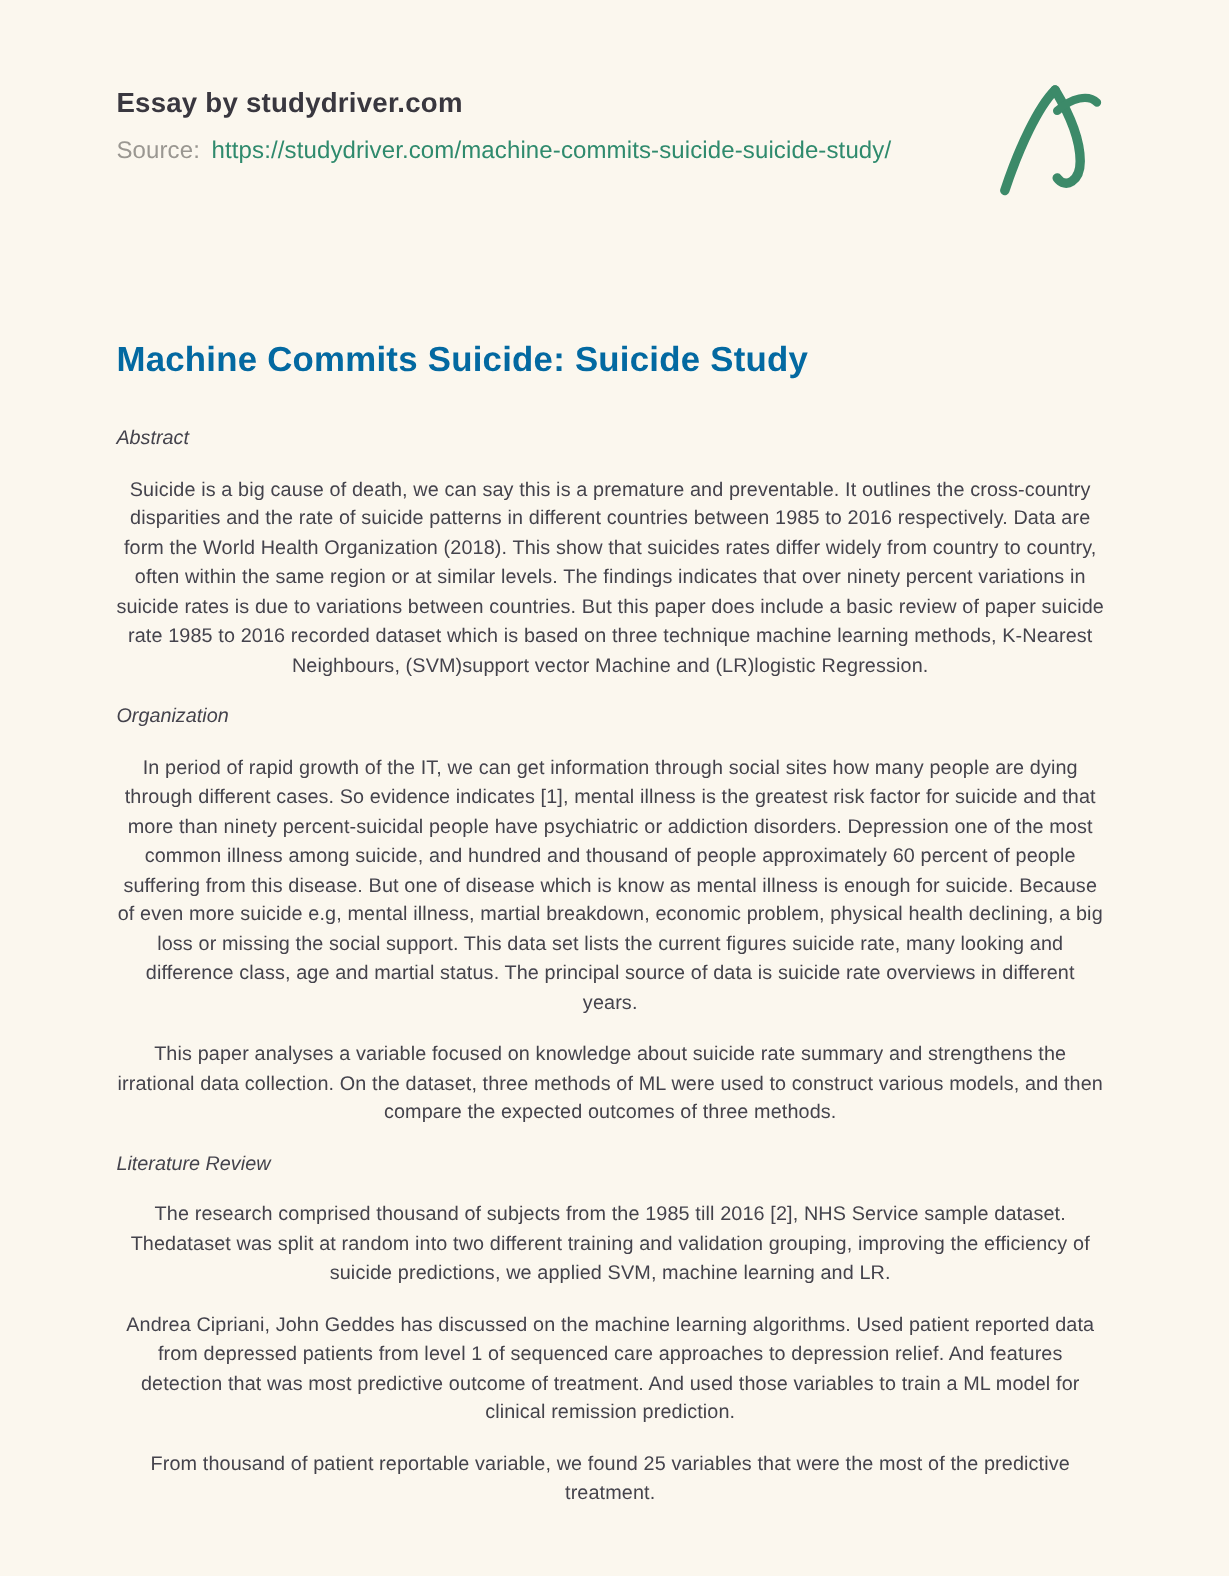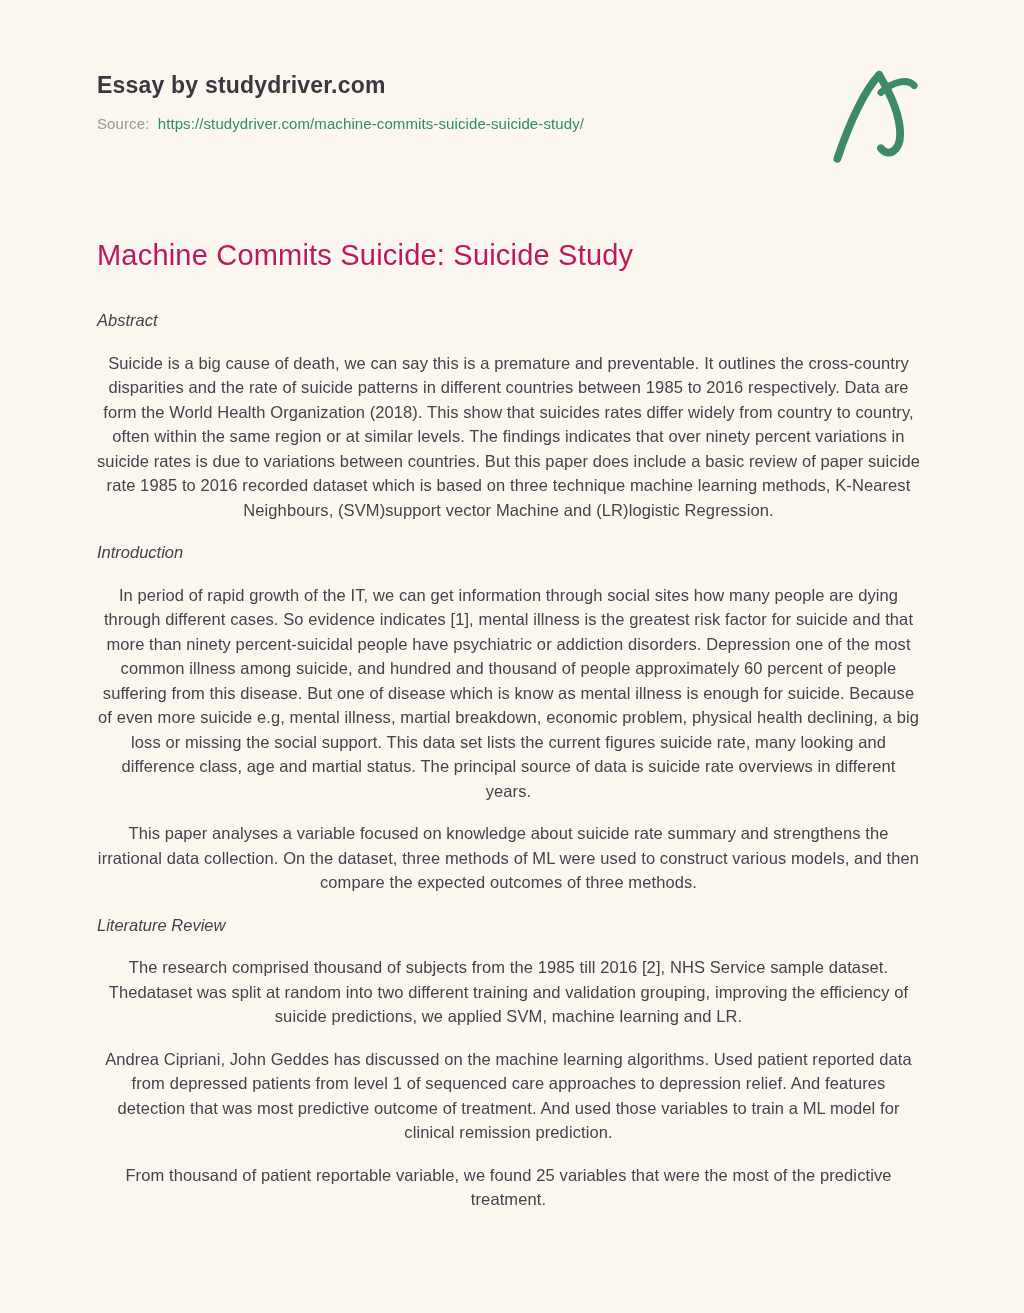--- a/index.html
+++ b/index.html
@@ -29,21 +29,21 @@
   }
   .brand-title {
     margin: 0 0 16px 0;
     font-size: 23px;
     font-weight: 700;
     letter-spacing: 0.2px;
     color: #39373f;
   }
   .source-line {
     margin: 0;
-    font-size: 15px;
+    font-size: 20px;
     letter-spacing: 0.1px;
   }
   .source-label {
     color: #9a9791;
     margin-right: 4px;
   }
   .source-link {
     color: #2f8a6d;
     text-decoration: none;
     cursor: pointer;
@@ -54,25 +54,25 @@
     flex: 0 0 auto;
     margin-top: -4px;
   }
   .logo svg {
     width: 100%;
     height: 100%;
     display: block;
   }
   
   .article-title {
-    margin: 75px 0 36px 0;
+    margin: 120px 0 36px 0;
     font-size: 29px;
-    font-weight: 400;
+    font-weight: 700;
     letter-spacing: 0.2px;
-    color: #be185d;
+    color: #0369a1;
   }
   .section-label {
     margin: 0 0 18px 0;
     font-size: 16.5px;
     line-height: 24.5px;
     color: #44434c;
     font-style: italic;
   }
   .para {
     margin: 0 0 18px 0;
@@ -107,21 +107,21 @@
       </svg>
     </div>
   </header>
 
   <main class="article">
     <h2 class="article-title">Machine Commits Suicide: Suicide Study</h2>
 
     <p class="section-label">Abstract</p>
     <p class="para">Suicide is a big cause of death, we can say this is a premature and preventable. It outlines the cross-country disparities and the rate of suicide patterns in different countries between 1985 to 2016 respectively. Data are form the World Health Organization (2018). This show that suicides rates differ widely from country to country, often within the same region or at similar levels. The findings indicates that over ninety percent variations in suicide rates is due to variations between countries. But this paper does include a basic review of paper suicide rate 1985 to 2016 recorded dataset which is based on three technique machine learning methods, K-Nearest Neighbours, (SVM)support vector Machine and (LR)logistic Regression.</p>
 
-    <p class="section-label">Introduction</p>
+    <p class="section-label">Organization</p>
     <p class="para">In period of rapid growth of the IT, we can get information through social sites how many people are dying through different cases. So evidence indicates [1], mental illness is the greatest risk factor for suicide and that more than ninety percent-suicidal people have psychiatric or addiction disorders. Depression one of the most common illness among suicide, and hundred and thousand of people approximately 60 percent of people suffering from this disease. But one of disease which is know as mental illness is enough for suicide. Because of even more suicide e.g, mental illness, martial breakdown, economic problem, physical health declining, a big loss or missing the social support. This data set lists the current figures suicide rate, many looking and difference class, age and martial status. The principal source of data is suicide rate overviews in different years.</p>
     <p class="para">This paper analyses a variable focused on knowledge about suicide rate summary and strengthens the irrational data collection. On the dataset, three methods of ML were used to construct various models, and then compare the expected outcomes of three methods.</p>
 
     <p class="section-label">Literature Review</p>
     <p class="para">The research comprised thousand of subjects from the 1985 till 2016 [2], NHS Service sample dataset. Thedataset was split at random into two different training and validation grouping, improving the efficiency of suicide predictions, we applied SVM, machine learning and LR.</p>
     <p class="para">Andrea Cipriani, John Geddes has discussed on the machine learning algorithms. Used patient reported data from depressed patients from level 1 of sequenced care approaches to depression relief. And features detection that was most predictive outcome of treatment. And used those variables to train a ML model for clinical remission prediction.</p>
     <p class="para">From thousand of patient reportable variable, we found 25 variables that were the most of the predictive treatment.</p>
 
   </main>
 

